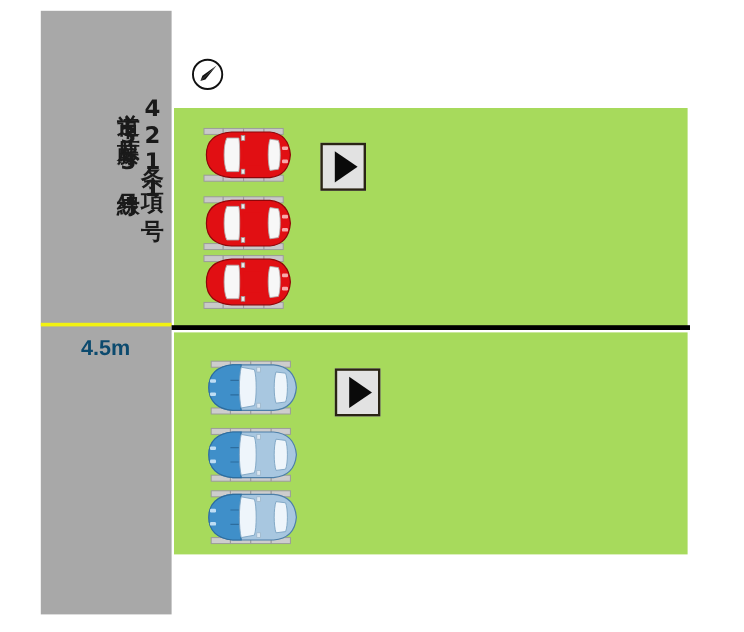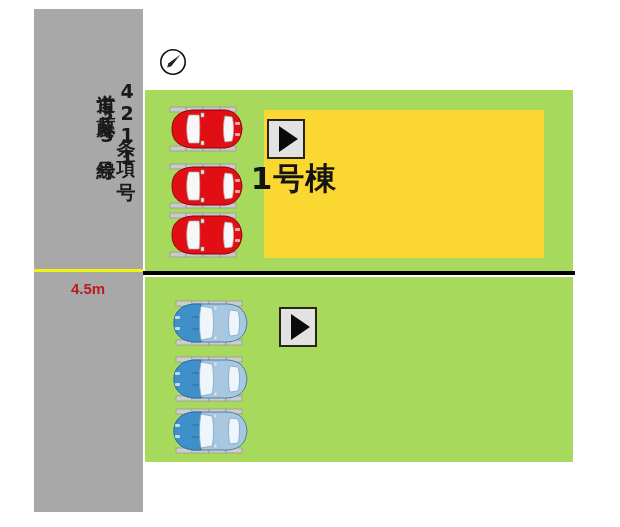--- a/index.html
+++ b/index.html
@@ -51,23 +51,23 @@
     line-height: 1.0;
     font-family: "DejaVu Sans", "Liberation Sans", sans-serif;
   }
   .vcol.col-a { margin-right: 2px; }
   .vcol.col-b { margin-right: 1px; }
   .width-label {
     position: absolute;
     left: 38px; top: 280px;
     width: 100px;
     text-align: center;
-    font-size: 15px;
+    font-size: 18px;
     font-weight: 600;
-    color: #b91c1c;
+    color: #0c4a6e;
   }
 
   
   .lot {
     position: absolute;
     background: #a7da5c;
   }
   .lot-1 { left: 145px; top: 90px;  width: 428px; height: 183px; }
   .lot-2 { left: 145px; top: 277px; width: 428px; height: 185px; }
 
@@ -147,23 +147,20 @@
   </div>
 
   <div class="width-label txt">4.5m</div>
 
   <div class="lot lot-1"></div>
 
   <div class="lot lot-2"></div>
 
   <div class="divider"></div>
 
-  <div class="building bldg-1">
-    <span class="bldg-label txt">1号棟</span>
-  </div>
 
 
   <div class="entrance ent-1">
     <span class="tri"></span>
   </div>
   <div class="entrance ent-2">
     <span class="tri"></span>
   </div>
 
   <div class="compass">

